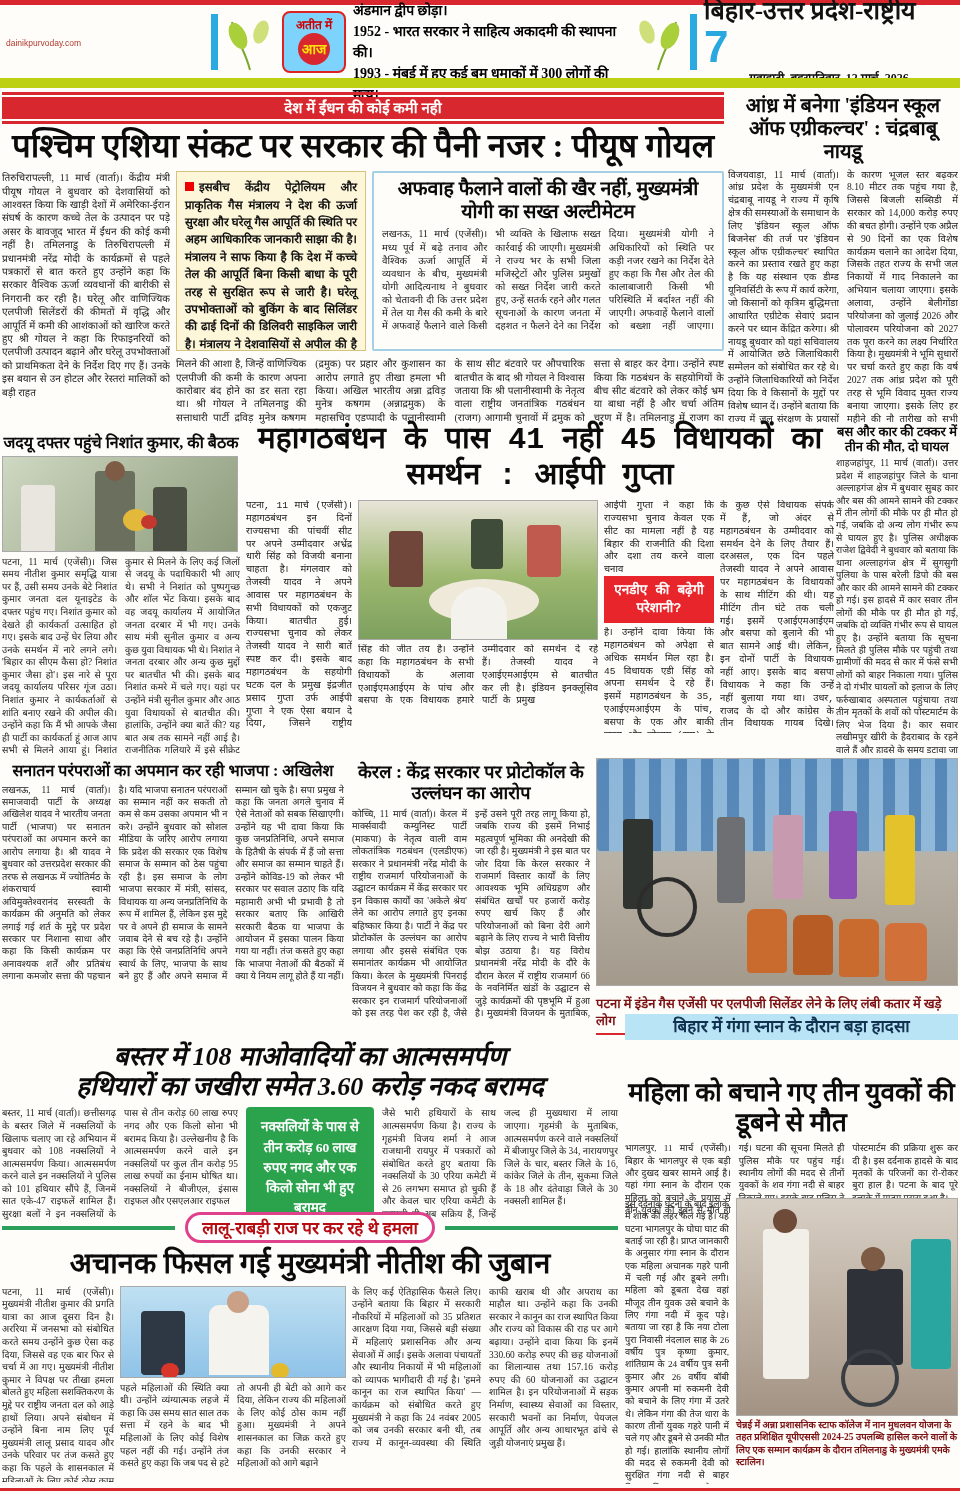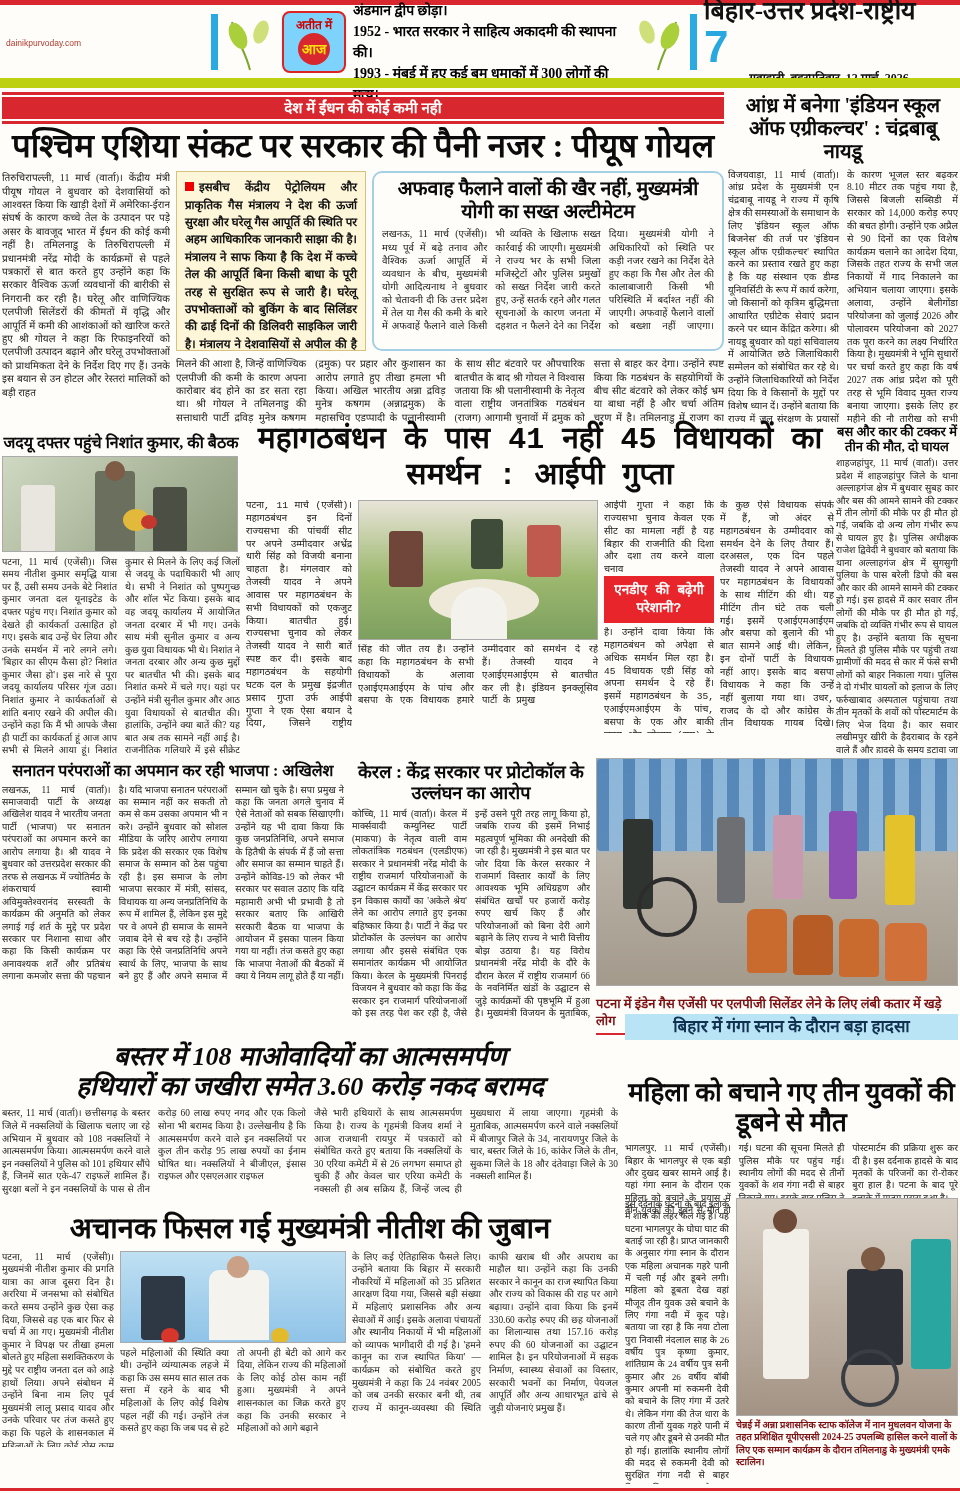--- a/index.html
+++ b/index.html
@@ -23,21 +23,21 @@
     display:flex;flex-direction:column;align-items:center;justify-content:center;flex:none;}
   .hist-top{color:#c00;font-weight:bold;font-size:12px;line-height:1;}
   .hist-circ{width:32px;height:32px;border-radius:50%;background:#d8272e;color:#ffe20a;
     font-weight:bold;font-size:14px;display:flex;align-items:center;justify-content:center;margin-top:2px;}
   .hist-lines{flex:1;font-weight:bold;font-size:14px;line-height:1.5;color:#000;}
   .kicker-band{height:22px;background:var(--red);color:#fff;font-weight:bold;font-size:15px;
     text-align:center;line-height:22px;}
   .yellow-box{width:190px;background:#fdf6d8;border:1px solid #d6c27c;padding:7px 8px;
     font-size:11.6px;font-weight:600;line-height:1.5;text-align:justify;height:180px;overflow:hidden;flex:none;}
   .sq{display:inline-block;width:9px;height:9px;background:#e00;margin-right:5px;}
-  .yogi-box{flex:1;border:2px solid #a5cfe5;border-radius:10px;padding:5px 8px;height:180px;overflow:hidden;}
+  .yogi-box{flex:1;border:2px solid #a5cfe5;border-radius:2px;padding:5px 8px;height:180px;overflow:hidden;}
   .redbox{background:#e8252b;color:#fff;font-weight:bold;font-size:13.5px;text-align:center;
     padding:6px 4px;line-height:1.3;}
   .greenbox{background:var(--green);color:#fff;font-weight:bold;font-size:13.5px;text-align:center;
     padding:10px 8px;line-height:1.5;border-radius:4px;}
   .pinkbox{border:3px solid var(--pink);border-radius:16px;padding:1px 14px;color:#b50d12;
     font-weight:bold;font-size:17px;white-space:nowrap;background:#fff;}
   .grule{flex:1;height:4px;background:var(--grule);}
   .cols2{column-count:2;column-gap:8px;}
   .cols3{column-count:3;column-gap:8px;}
   .cols4{column-count:4;column-gap:9px;}
@@ -199,25 +199,31 @@
       <div class="sil" style="left:174px;top:40px;width:40px;height:130px;background:#2aa6a0;"></div>
     </div>
     <div class="caption" style="font-size:9.5px;margin-top:3px;">चेन्नई में अन्ना प्रशासनिक स्टाफ कॉलेज में नान मुधलवन योजना के तहत प्रशिक्षित यूपीएससी 2024-25 उपलब्धि हासिल करने वालों के लिए एक सम्मान कार्यक्रम के दौरान तमिलनाडु के मुख्यमंत्री एमके स्टालिन।</div>
   </div>
 
   <div class="abs" style="left:2px;top:1042px;width:616px;">
     <div class="hl" style="font-size:26px;font-style:italic;">बस्तर में 108 माओवादियों का आत्मसमर्पण</div>
     <div class="hl" style="font-size:26px;font-style:italic;margin-bottom:5px;">हथियारों का जखीरा समेत 3.60 करोड़ नकद बरामद</div>
     <div style="display:flex;gap:8px;">
       <div class="body-txt cols2" style="flex:1;font-size:9.4px;height:118px;">बस्तर, 11 मार्च (वार्ता)। छत्तीसगढ़ के बस्तर जिले में नक्सलियों के खिलाफ चलाए जा रहे अभियान में बुधवार को 108 नक्सलियों ने आत्मसमर्पण किया। आत्मसमर्पण करने वाले इन नक्सलियों ने पुलिस को 101 हथियार सौंपे हैं, जिनमें सात एके-47 राइफलें शामिल हैं। सुरक्षा बलों ने इन नक्सलियों के पास से तीन करोड़ 60 लाख रुपए नगद और एक किलो सोना भी बरामद किया है। उल्लेखनीय है कि आत्मसमर्पण करने वाले इन नक्सलियों पर कुल तीन करोड़ 95 लाख रुपयों का ईनाम घोषित था। नक्सलियों ने बीजीएल, इंसास राइफल और एसएलआर राइफल</div>
+      <div class="greenbox" style="width:128px;flex:none;height:118px;">नक्सलियों के पास से तीन करोड़ 60 लाख रुपए नगद और एक किलो सोना भी हुए बरामद</div>
       <div class="body-txt cols2" style="flex:1;font-size:9.4px;height:118px;">जैसे भारी हथियारों के साथ आत्मसमर्पण किया है। राज्य के गृहमंत्री विजय शर्मा ने आज राजधानी रायपुर में पत्रकारों को संबोधित करते हुए बताया कि नक्सलियों के 30 एरिया कमेटी में से 26 लगभग समाप्त हो चुकी हैं और केवल चार एरिया कमेटी के नक्सली ही अब सक्रिय हैं, जिन्हें जल्द ही मुख्यधारा में लाया जाएगा। गृहमंत्री के मुताबिक, आत्मसमर्पण करने वाले नक्सलियों में बीजापुर जिले के 34, नारायणपुर जिले के चार, बस्तर जिले के 16, कांकेर जिले के तीन, सुकमा जिले के 18 और दंतेवाड़ा जिले के 30 नक्सली शामिल हैं।</div>
     </div>
   </div>
 
   <div class="abs" style="left:2px;top:1212px;width:616px;">
+    <div style="display:flex;align-items:center;gap:10px;margin-bottom:4px;">
+      <div class="grule"></div>
+      <div class="pinkbox">लालू-राबड़ी राज पर कर रहे थे हमला</div>
+      <div class="grule"></div>
+    </div>
     <div class="hl" style="font-size:29px;margin-bottom:5px;">अचानक फिसल गई मुख्यमंत्री नीतीश की जुबान</div>
     <div style="display:flex;gap:6px;">
       <div class="body-txt" style="width:112px;flex:none;font-size:9.4px;height:196px;">पटना, 11 मार्च (एजेंसी)। मुख्यमंत्री नीतीश कुमार की प्रगति यात्रा का आज दूसरा दिन है। अररिया में जनसभा को संबोधित करते समय उन्होंने कुछ ऐसा कह दिया, जिससे वह एक बार फिर से चर्चा में आ गए। मुख्यमंत्री नीतीश कुमार ने विपक्ष पर तीखा हमला बोलते हुए महिला सशक्तिकरण के मुद्दे पर राष्ट्रीय जनता दल को आड़े हाथों लिया। अपने संबोधन में उन्होंने बिना नाम लिए पूर्व मुख्यमंत्री लालू प्रसाद यादव और उनके परिवार पर तंज कसते हुए कहा कि पहले के शासनकाल में महिलाओं के लिए कोई ठोस काम नहीं किया गया। मुख्यमंत्री ने कहा कि लोगों को यह अच्छी तरह याद रखना चाहिए कि</div>
       <div style="width:226px;flex:none;">
         <div class="ph" style="width:226px;height:92px;background:linear-gradient(#bfe0f2,#8fc3e8);">
           <div class="sil" style="left:88px;top:18px;width:60px;height:70px;background:#f4f3ee;border-radius:10px 10px 0 0;"></div>
           <div class="head-c" style="left:106px;top:4px;width:22px;height:22px;background:#caa186;"></div>
           <div class="sil" style="left:20px;top:24px;width:44px;height:64px;background:#2e3744;"></div>
           <div class="head-c" style="left:40px;top:76px;width:18px;height:16px;background:#d8352b;"></div>
           <div class="head-c" style="left:150px;top:76px;width:18px;height:16px;background:#e2ba2c;"></div>

